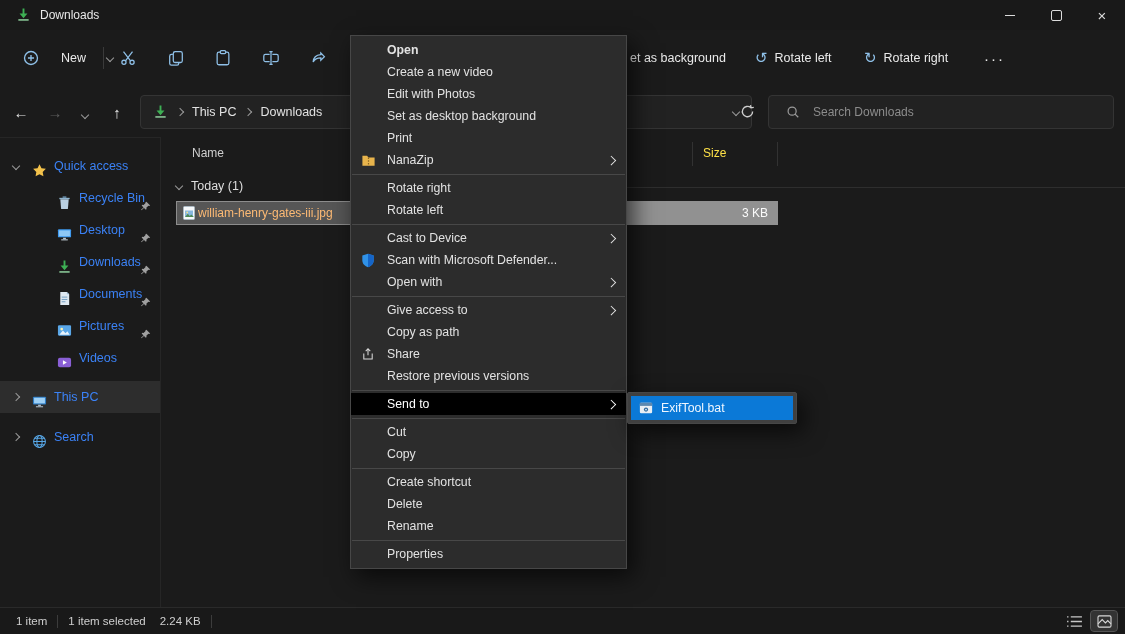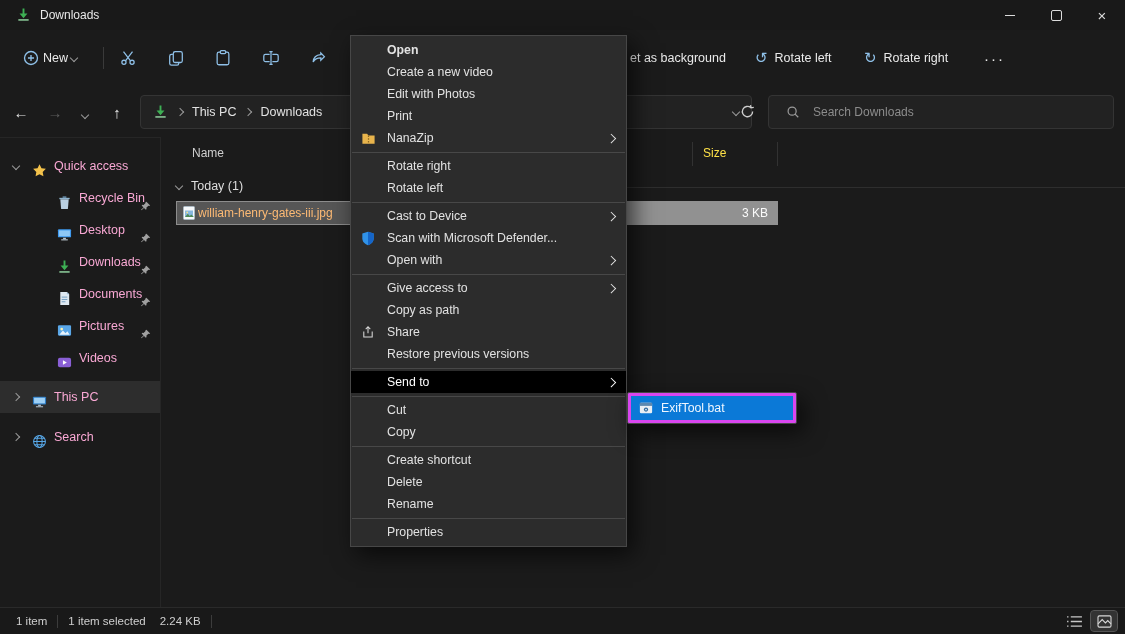--- a/index.html
+++ b/index.html
@@ -10,21 +10,21 @@
   .tb-app-icon{position:absolute;left:16px;top:7px;width:16px;height:16px;}
   .tb-title{position:absolute;left:40px;top:8px;font-size:12px;color:#e8e8e8;}
   .win-controls{position:absolute;right:0;top:0;height:30px;display:flex;}
   .win-btn{width:46px;height:30px;display:flex;align-items:center;justify-content:center;color:#dcdcdc;font-size:15px;}
   .min-glyph{width:10px;height:1px;background:#dcdcdc;display:block;}
   .max-glyph{width:9px;height:9px;border:1px solid #dcdcdc;border-radius:2px;display:block;}
 
   
   .toolbar{position:absolute;left:0;top:30px;width:100%;height:56px;background:#1b1b1b;border-bottom:1px solid #282828;}
   .toolbar > *{position:absolute;top:50%;transform:translateY(-50%);}
-  .new-button{left:12px;display:flex;align-items:center;gap:3px;font-size:12.5px;color:#eaeaea;padding:6px 10px;border-radius:4px;}
+  .new-button{left:12px;display:flex;align-items:center;gap:21px;font-size:12.5px;color:#eaeaea;padding:6px 10px;border-radius:4px;}
   .tb-sep{left:103px;width:1px;height:22px;background:#3a3a3a;}
   .tb-icbtn{width:36px;height:34px;display:flex;align-items:center;justify-content:center;border-radius:4px;}
   #btn-cut{left:110px}#btn-copy{left:158px}#btn-paste{left:205px}#btn-rename{left:253px}#btn-share{left:301px}
   .tb-label-btn{font-size:12.5px;color:#eaeaea;display:flex;align-items:center;gap:7px;white-space:nowrap;}
   .set-bg{left:630px;}
   .rot-left{left:755px;}
   .rot-right{left:864px;}
   .rot-glyph{font-size:15px;color:#8fc0e8;}
   .more-btn{left:984px;font-size:15px;letter-spacing:2px;color:#eaeaea;}
 
@@ -45,21 +45,21 @@
   .crumb{color:#e2e2e2;white-space:nowrap;}
   .refresh-btn{left:732px;width:30px;height:30px;display:flex;align-items:center;justify-content:center;border-radius:4px;}
   .searchbox{left:768px;width:344px;height:32px;background:#222;border:1px solid #343434;border-radius:4px;}
   .searchbox input{position:absolute;left:42px;top:1px;width:290px;height:28px;background:transparent;border:none;outline:none;color:#d8d8d8;font-size:12px;font-family:inherit;}
   .searchbox input::placeholder{color:#8c8c8c;}
   .search-ic{position:absolute;left:17px;top:9px;}
 
   
   .sidebar{position:absolute;left:0;top:137px;width:160px;height:470px;padding-top:13px;box-sizing:border-box;}
   .sidebar-divider{position:absolute;left:160px;top:137px;width:1px;height:470px;background:#262626;}
-  .side-row{position:relative;height:32px;line-height:32px;font-size:12.5px;color:#f9a8d4;}
+  .side-row{position:relative;height:32px;line-height:32px;font-size:12.5px;color:#3b82f6;}
   .side-row .tw{position:absolute;left:13px;top:13px;}
   .side-row .side-icon{position:absolute;top:8px;width:16px;height:16px;}
   .side-row.top .side-icon{left:32px;}
   .side-row.top .side-label{margin-left:54px;}
   .side-row.child .side-icon{left:57px;}
   .side-row.child .side-label{margin-left:79px;margin-top:16px;}
   .side-row .pin{position:absolute;right:9px;top:10px;}
   .side-row.selected{background:#2d2d2d;}
   .gap7{margin-top:7px;}  .gap8{margin-top:8px;}
 
@@ -76,21 +76,21 @@
   .size-cell{position:absolute;left:466px;top:64px;width:151px;height:24px;background:#919191;display:flex;align-items:center;justify-content:flex-end;padding-right:10px;box-sizing:border-box;font-size:12px;color:#fbfbfb;}
 
   
   .ctx-menu{position:absolute;left:350px;top:35px;width:277px;background:#2c2c2c;border:1px solid #474747;box-shadow:6px 8px 22px rgba(0,0,0,.65);padding:3px 0;z-index:40;box-sizing:border-box;}
   .menu-item{position:relative;height:22px;display:flex;align-items:center;padding:0 26px 0 36px;font-size:12.3px;color:#e2e2e2;white-space:nowrap;}
   .menu-item.bold{font-weight:bold;}
   .menu-item.hl{background:#000000;color:#fff;}
   .mi-icon{position:absolute;left:9px;width:16px;height:16px;display:flex;align-items:center;justify-content:center;}
   .mi-arrow{position:absolute;right:12px;width:5.5px;height:5.5px;border-top:1.4px solid currentColor;border-right:1.4px solid currentColor;transform:rotate(45deg);}
   .menu-sep{height:1px;margin:2.5px 1px;background:#484848;}
-  .submenu{position:absolute;left:627px;top:392px;width:170px;background:#d946ef;border:1px solid #474747;border-radius:2px;box-shadow:6px 8px 22px rgba(0,0,0,.65);padding:3px;z-index:45;box-sizing:border-box;}
+  .submenu{position:absolute;left:627px;top:392px;width:170px;background:#404040;border:1px solid #474747;border-radius:2px;box-shadow:6px 8px 22px rgba(0,0,0,.65);padding:3px;z-index:45;box-sizing:border-box;}
   .submenu-item{position:relative;height:24px;display:flex;align-items:center;padding:0 10px 0 30px;font-size:12.3px;color:#e2e2e2;}
   .submenu-item.hl{background:#0b79d7;color:#eef6ff;}
   .submenu-item .mi-icon{left:7px;}
 
   
   .statusbar{position:absolute;left:0;bottom:0;width:100%;height:27px;background:#191919;border-top:1px solid #2a2a2a;display:flex;align-items:center;font-size:11.5px;color:#cfcfcf;padding-left:16px;gap:10px;box-sizing:border-box;}
   .sb-div{width:1px;height:13px;background:#3c3c3c;}
   .sb-size{margin-left:4px;}
   .sb-views{position:absolute;right:8px;top:3px;display:flex;gap:4px;}
   .view-btn{width:26px;height:20px;display:flex;align-items:center;justify-content:center;border-radius:3px;}
@@ -318,20 +318,23 @@
 
   <div class="ctx-menu">
       <div class="menu-item bold">
         <span class="mi-label">Open</span>
       </div>
       <div class="menu-item">
         <span class="mi-label">Create a new video</span>
       </div>
       <div class="menu-item">
         <span class="mi-label">Edit with Photos</span>
+      </div>
+      <div class="menu-item">
+        <span class="mi-label">Set as desktop background</span>
       </div>
       <div class="menu-item">
         <span class="mi-label">Print</span>
       </div>
       <div class="menu-item">
         <span class="mi-icon">
           <svg width="15" height="15" viewBox="0 0 16 16">
             <path d="M1.5 3h5l1.4 1.8h6.6V13.5h-13z" fill="#e8b44c"></path>
             <path d="M8 4.8v8.7" stroke="#8a6420" stroke-width="1.3" stroke-dasharray="1.6 1.3"></path>
           </svg>

